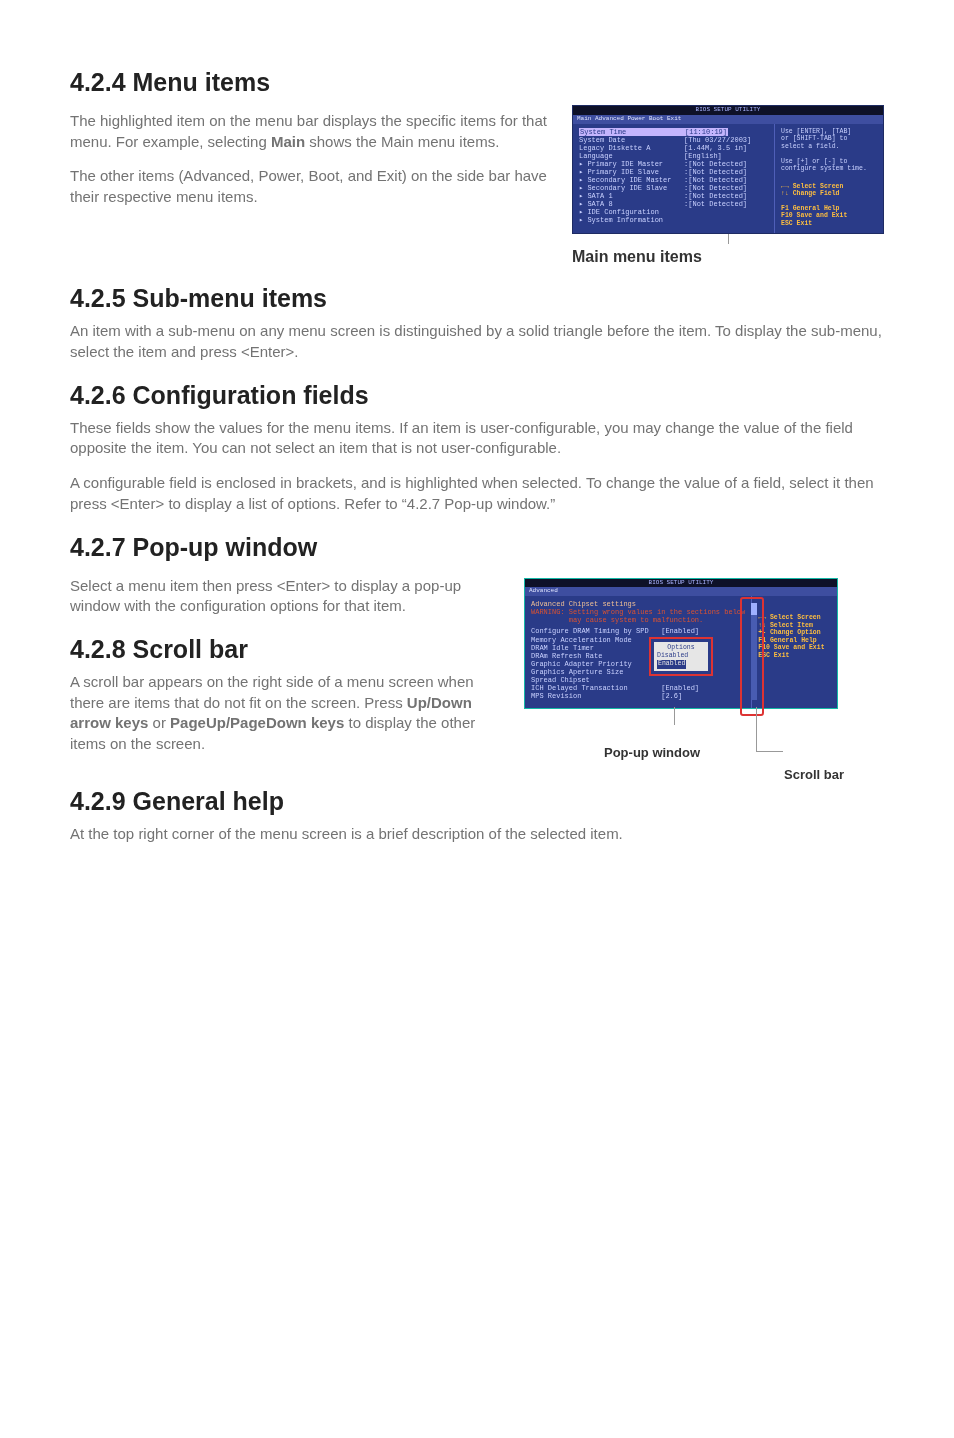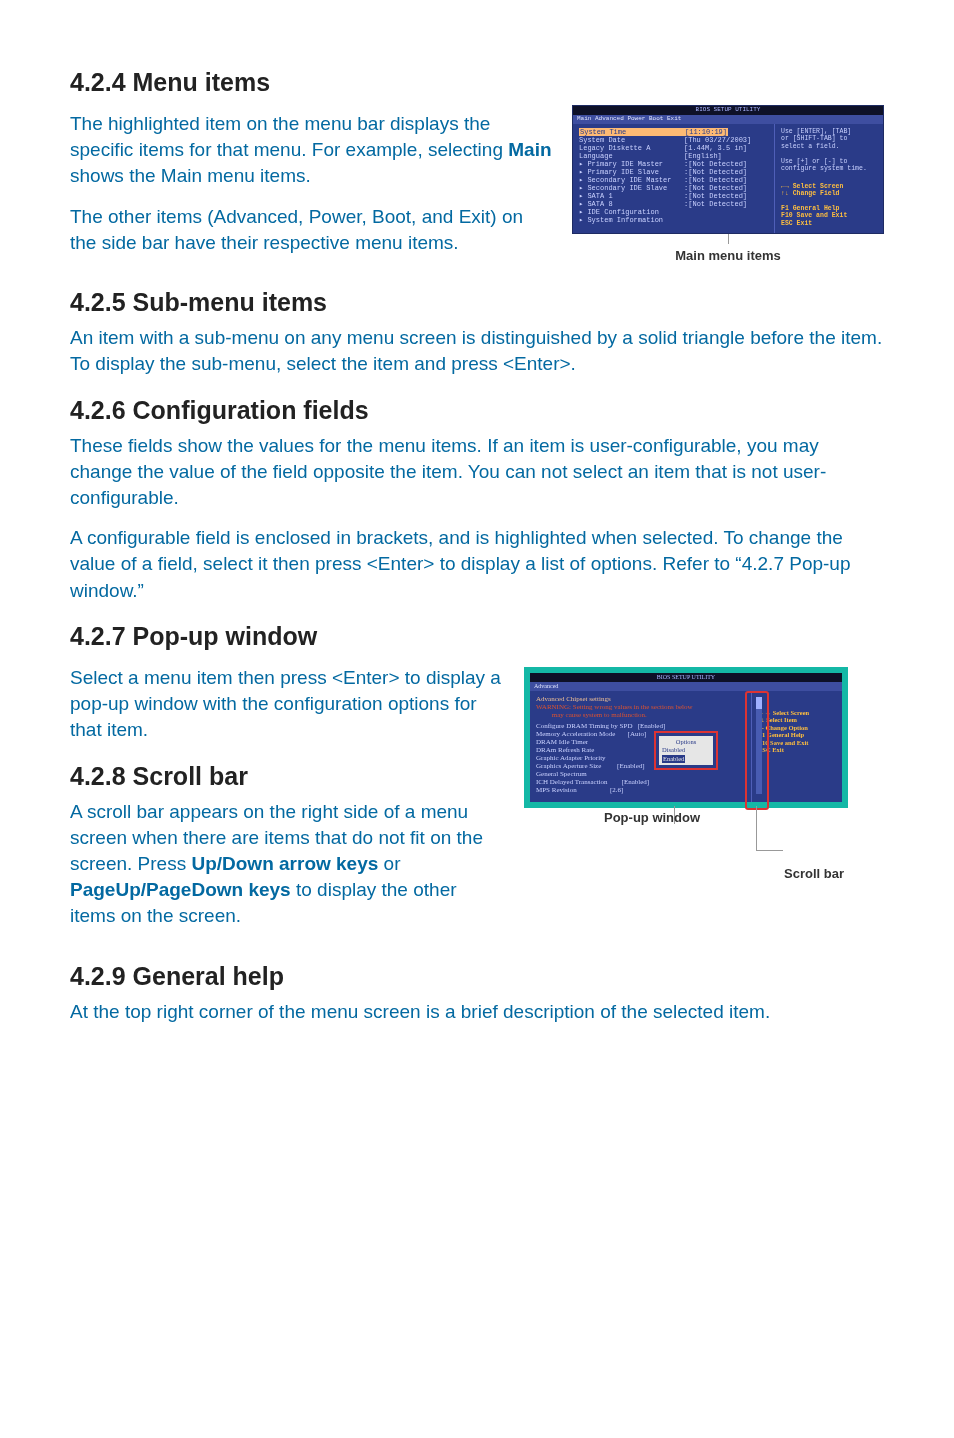--- a/index.html
+++ b/index.html
@@ -14,24 +14,24 @@
     padding: 50px 70px 20px 70px;
     box-sizing: border-box;
   }
   h2 {
     font-size: 25px;
     font-weight: bold;
     margin: 18px 0 8px 0;
     color: #222;
   }
   p {
-    font-size: 19px;
+    font-size: 15px;
     line-height: 1.38;
     margin: 6px 0 14px 0;
-    color: #0369a1;
+    color: #737373;
   }
   b { font-weight: bold; }
 
   
   .row {
     display: flex;
     align-items: flex-start;
     gap: 18px;
   }
   .left-col { flex: 1 1 auto; }
@@ -61,52 +61,51 @@
     font-size: 6px;
     color: #dfe4ff;
   }
   .bios-body {
     display: flex;
   }
   .bios-left {
     flex: 2;
     padding: 4px 6px 6px 6px;
   }
-  .bios-left .hl { background: #fdba74; color: #2a3b88; padding: 0 1px; display:inline-block; }
+  .bios-left .hl { background: #c4b5fd; color: #2a3b88; padding: 0 1px; display:inline-block; }
   .bios-right {
     flex: 0 0 98px;
     border-left: 1px solid #4f5fb8;
     padding: 4px 4px 6px 6px;
     color: #c9d1ff;
     font-size: 6.5px;
   }
   .bios-right .yel { color: #ffbf3f; font-weight: bold; }
   .bios-line { white-space: pre; }
   .bios-caption {
-    text-align: center;
-    font-size: 13px;
+    font-size: 16px;
     font-weight: bold;
     margin-top: 4px;
     color: #333;
     font-family: Arial, Helvetica, sans-serif;
   }
   .bios-pointer-line {
     width: 1px;
     height: 10px;
     background: #999;
     margin: 0 auto;
   }
 
   
   .bios-box2 {
     width: 312px;
     background: #2a3b88;
-    border: 6px solid #14b8a6;
+    border: 1px solid #14b8a6;
     color: #c9d1ff;
-    font-family: Liberation Serif, serif;
+    font-family: Liberation Mono, monospace;
     font-size: 7px;
     line-height: 1.15;
     position: relative;
   }
   .bios-box2 .bios-body { display:flex; }
   .bios-box2 .bios-left2 { flex:2; padding: 4px 6px 8px 6px; }
   .bios-box2 .bios-right2 {
     flex: 0 0 80px;
     border-left: 1px solid #4f5fb8;
     padding: 18px 4px 6px 6px;
@@ -159,21 +158,21 @@
   .caption-row2 {
     position: relative;
     font-family: Arial, Helvetica, sans-serif;
     color:#333;
     height: 60px;
     width: 360px;
   }
   .cap-popup {
     position:absolute;
     left: 80px;
-    top: 2px;
+    top: 36px;
     font-size: 13px;
     font-weight:bold;
   }
   .cap-scroll {
     position:absolute;
     left: 260px;
     top: 58px;
     font-size: 13px;
     font-weight:bold;
   }
@@ -302,21 +301,21 @@
             <div class="bios-line warn" style="white-space:pre;">WARNING: Setting wrong values in the sections below
          may cause system to malfunction.</div>
             <div style="height:3px;"></div>
             <div class="bios-line">Configure DRAM Timing by SPD   [Enabled]</div>
             <div class="bios-line">Memory Acceleration Mode       [Auto]</div>
             <div class="bios-line">DRAM Idle Timer</div>
             <div class="bios-line">DRAm Refresh Rate</div>
             <div class="bios-line"></div>
             <div class="bios-line">Graphic Adapter Priority</div>
             <div class="bios-line">Graphics Aperture Size         [Enabled]</div>
-            <div class="bios-line">General Spectrum</div>
+            <div class="bios-line">Spread Chipset</div>
             <div class="bios-line"></div>
             <div class="bios-line">ICH Delayed Transaction        [Enabled]</div>
             <div class="bios-line"></div>
             <div class="bios-line">MPS Revision                   [2.6]</div>
           </div>
           <div class="bios-right2">
             <div class="yel" style="white-space:pre-line; color:#ffbf3f; font-weight:bold;">←→   Select Screen
 ↑↓   Select Item
 +-   Change Option
 F1   General Help

